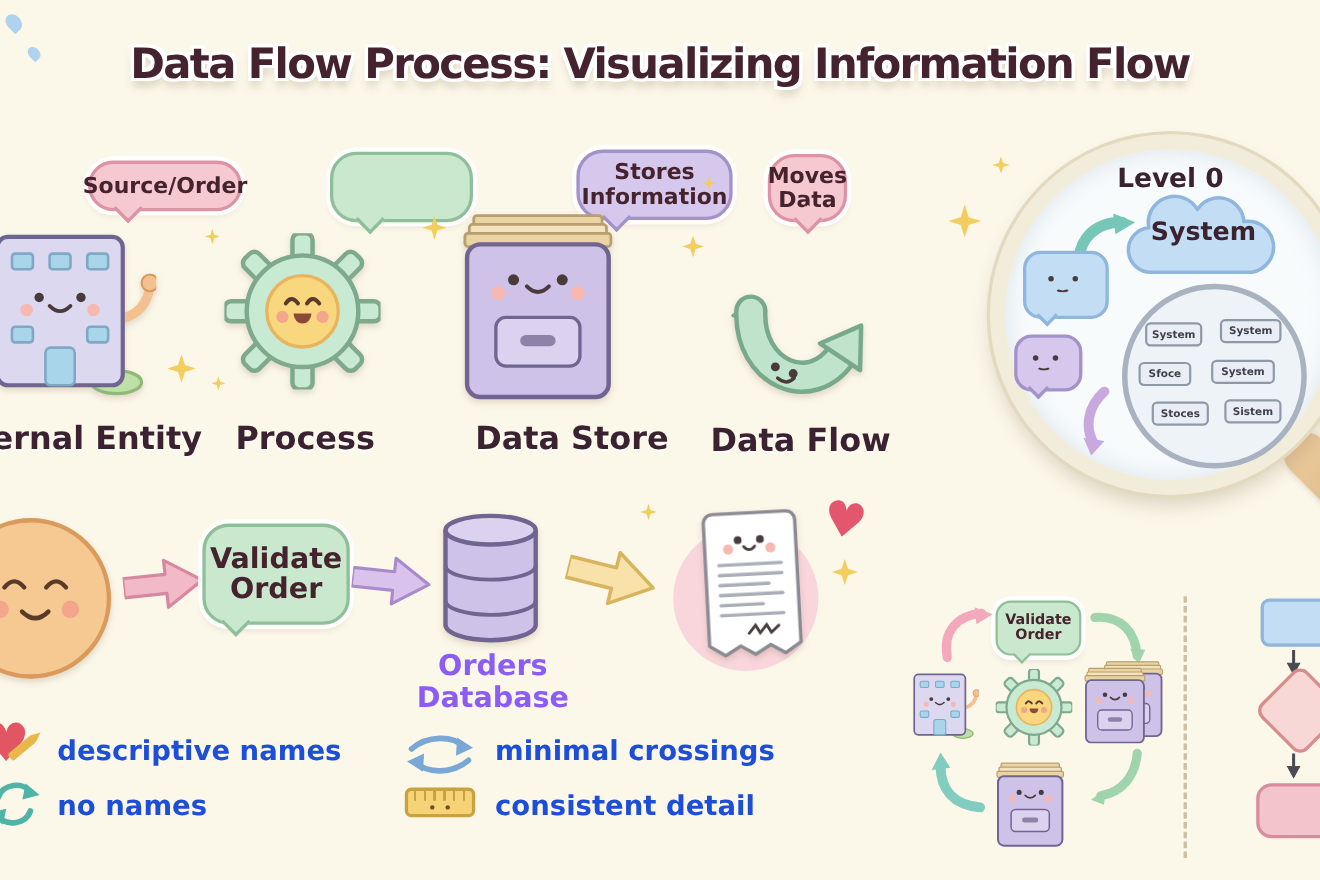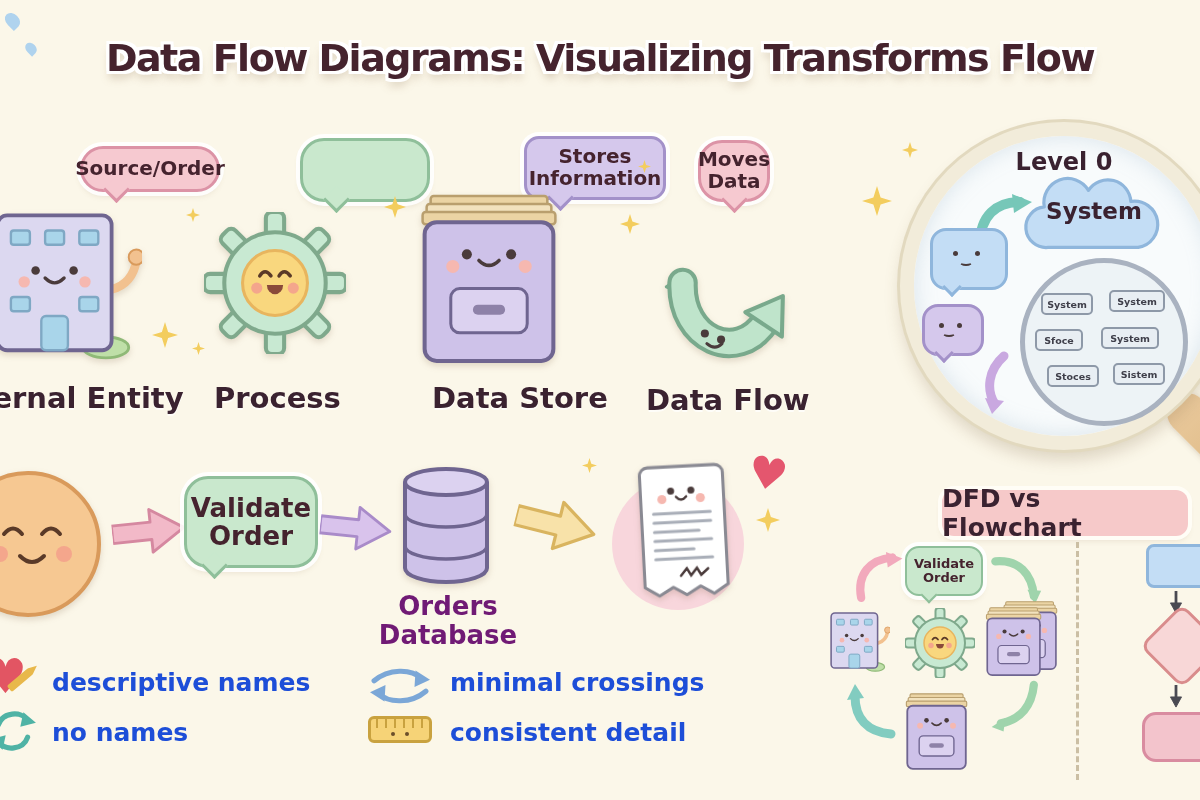--- a/index.html
+++ b/index.html
@@ -120,21 +120,21 @@
     box-shadow:0 0 0 4px #FFFDF6, 0 4px 6px rgba(140,110,80,.2);
   }
   .divider{position:absolute; left:1076px; top:542px; height:238px; width:0;
     border-left:3px dashed #CBBFA4;}
   .fc-rect{position:absolute; box-sizing:border-box;}
   .fc-blue{background:#C3DDF5; border:3px solid #8FB6DC; border-radius:8px;}
   .fc-diamond{background:#F8D7D7; border:3px solid #D98C8C; border-radius:10px; transform:rotate(45deg);}
   .fc-pink{background:#F3C4CC; border:3px solid #D98CA0; border-radius:14px;}
 
   .store-label{position:absolute; left:362px; top:592px; width:172px; text-align:center;
-    font-size:26px; font-weight:bold; color:#701a75; line-height:1.12;}
+    font-size:26px; font-weight:bold; color:#8b5cf6; line-height:1.12;}
 
   svg.art{overflow:visible; filter:drop-shadow(0 3px 3px rgba(120,90,60,.2));}
 </style>
 </head>
 <body>
 
 <div class="canvas">
 
   <svg width="0" height="0" style="position:absolute" aria-hidden="true">
     <defs>
@@ -229,21 +229,21 @@
         <polygon points="0,16 40,16 40,3 74,25 40,47 40,34 0,34" stroke-linejoin="round"></polygon>
       </symbol>
 
       <symbol id="sym-downarrow" viewBox="0 0 16 26">
         <line x1="8" y1="1" x2="8" y2="16" stroke-width="3"></line>
         <polygon points="2,14 14,14 8,25"></polygon>
       </symbol>
     </defs>
   </svg>
 
-  <div class="title">Data Flow Diagrams: Visualizing Transforms Flow</div>
+  <div class="title">Data Flow Process: Visualizing Information Flow</div>
   <span class="drop" style="left:6px; top:12px;"></span>
   <span class="drop" style="left:26px; top:42px; width:10px; height:13px;"></span>
 
   <div>
     <div class="bubble c-pink" style="left:80px; top:146px; width:140px; height:46px; font-size:20px;">
       <span>Source/Order</span>
       <i class="tail"></i>
     </div>
     <svg class="abs art" style="left:-10px; top:198px;" width="152" height="162" viewBox="0 0 160 170">
         <use href="#sym-building"></use>
@@ -255,21 +255,21 @@
     <div class="bubble c-green" style="left:300px; top:138px; width:130px; height:64px; font-size:20px;">
       <i class="tail"></i>
     </div>
     <svg class="abs art" style="left:204px; top:212px;" width="142" height="142" viewBox="0 0 140 140">
         <use href="#sym-gear"></use>
       </svg>
     <div class="label" style="left:214px; top:381px; width:122px;">Process</div>
   </div>
 
   <div>
-    <div class="bubble c-purple" style="left:524px; top:136px; width:142px; height:64px; font-size:20px;border-radius:15px;">
+    <div class="bubble c-purple" style="left:524px; top:136px; width:142px; height:64px; font-size:20px;">
       <span>Stores Information</span>
       <i class="tail"></i>
     </div>
     <svg class="abs art" style="left:414px; top:192px;" width="152" height="176" viewBox="0 0 150 175">
         <use href="#sym-cabinet"></use>
       </svg>
     <div class="label" style="left:432px; top:381px; width:148px;">Data Store</div>
   </div>
 
   <div>
@@ -388,21 +388,20 @@
     <div class="gl-text" style="left:450px; top:668px;">minimal crossings</div>
   </div>
 
   <div>
     <div class="ruler" style="left:368px; top:716px;">
         <i></i>
       </div>
     <div class="gl-text" style="left:450px; top:718px;">consistent detail</div>
   </div>
 
-  <div class="badge">DFD vs Flowchart</div>
 
   <div class="bubble c-green" style="left:905px; top:546px; width:78px; height:50px; font-size:13px; border-width:2px; border-radius:14px;">
     <span>Validate Order</span>
     <i class="tail tail-sm"></i>
   </div>
 
   <svg class="abs" style="left:852px; top:552px;" width="55" height="55" viewBox="0 0 60 60">
     <path d="M10 50 C 5 24, 20 8, 44 6" fill="none" stroke="#F2A9BC" stroke-width="9" stroke-linecap="round"></path>
     <polygon points="37,0 55,7 39,17" fill="#F2A9BC"></polygon>
   </svg>

